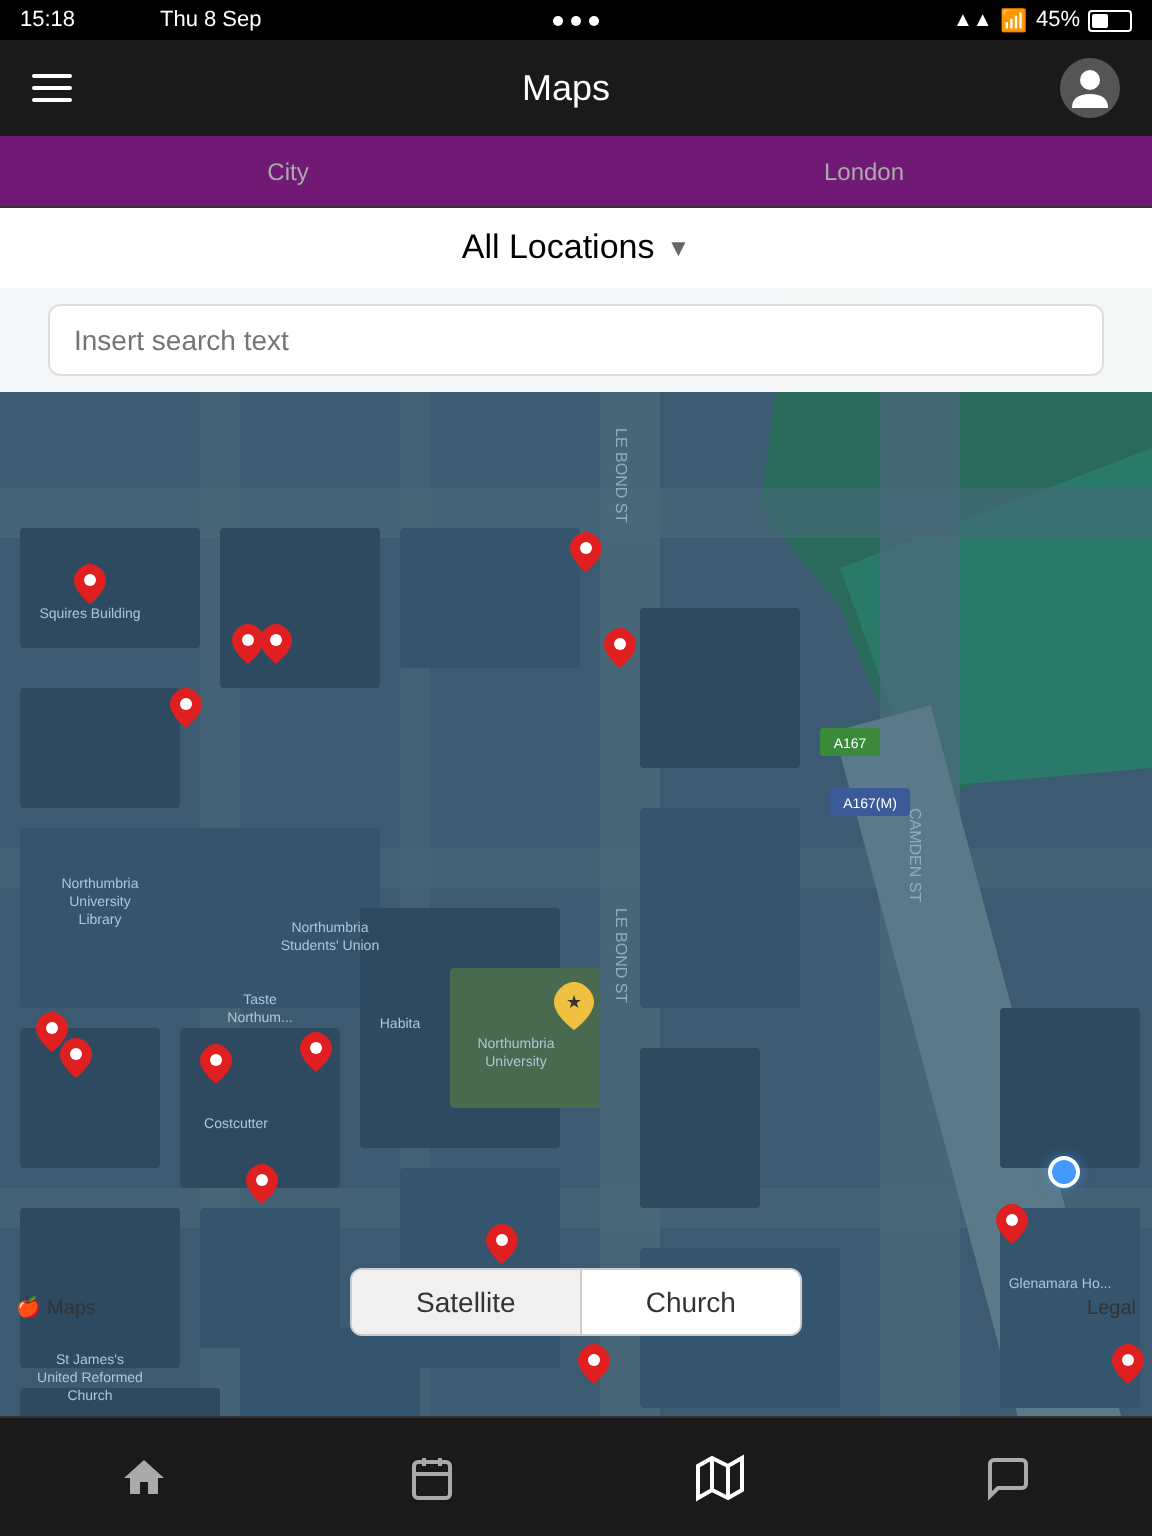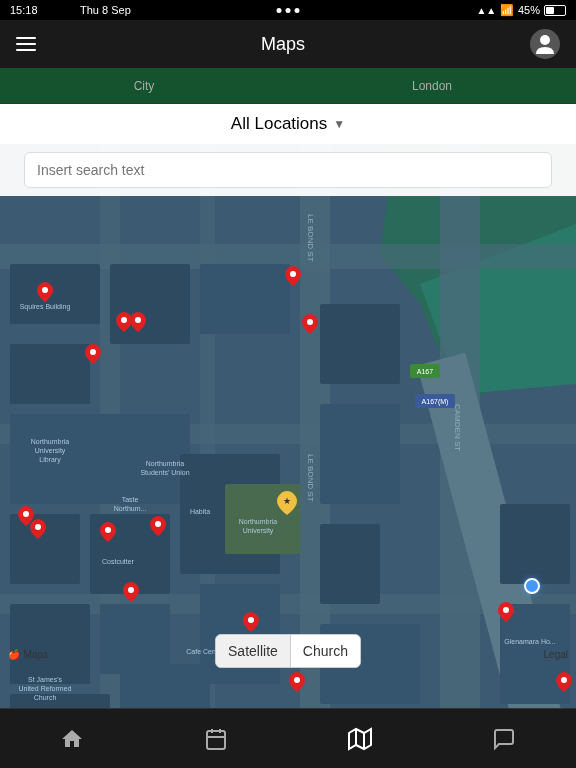--- a/index.html
+++ b/index.html
@@ -59,21 +59,21 @@
     .nav-title { color: #fff; font-size: 18px; font-weight: 400; }
     .nav-user-icon {
       width: 30px; height: 30px; border-radius: 50%; background: #555;
       display: flex; align-items: center; justify-content: center; color: #fff; font-size: 14px; cursor: pointer;
     }
 
     
     .location-tabs {
       width: 100%;
       height: 36px;
-      background: #14532d;
+      background: #701a75;
       display: flex;
       align-items: center;
       border-bottom: 1px solid #333;
       position: relative;
       z-index: 100;
     }
     .location-tab {
       flex: 1;
       text-align: center;
       color: #aaa;
@@ -161,21 +161,21 @@
       left: 50%;
       transform: translateX(-50%);
       z-index: 200;
       display: flex;
       border-radius: 6px;
       overflow: hidden;
       border: 1px solid #ccc;
       background: #fff;
     }
     .map-control-btn {
-      padding: 8px 12px;
+      padding: 8px 32px;
       font-size: 14px;
       color: #333;
       background: #f0f0f0;
       cursor: pointer;
       border: none;
       outline: none;
     }
     .map-control-btn.active { background: #fff; font-weight: 500; }
     .map-control-btn:not(:last-child) { border-right: 1px solid #ccc; }
 

